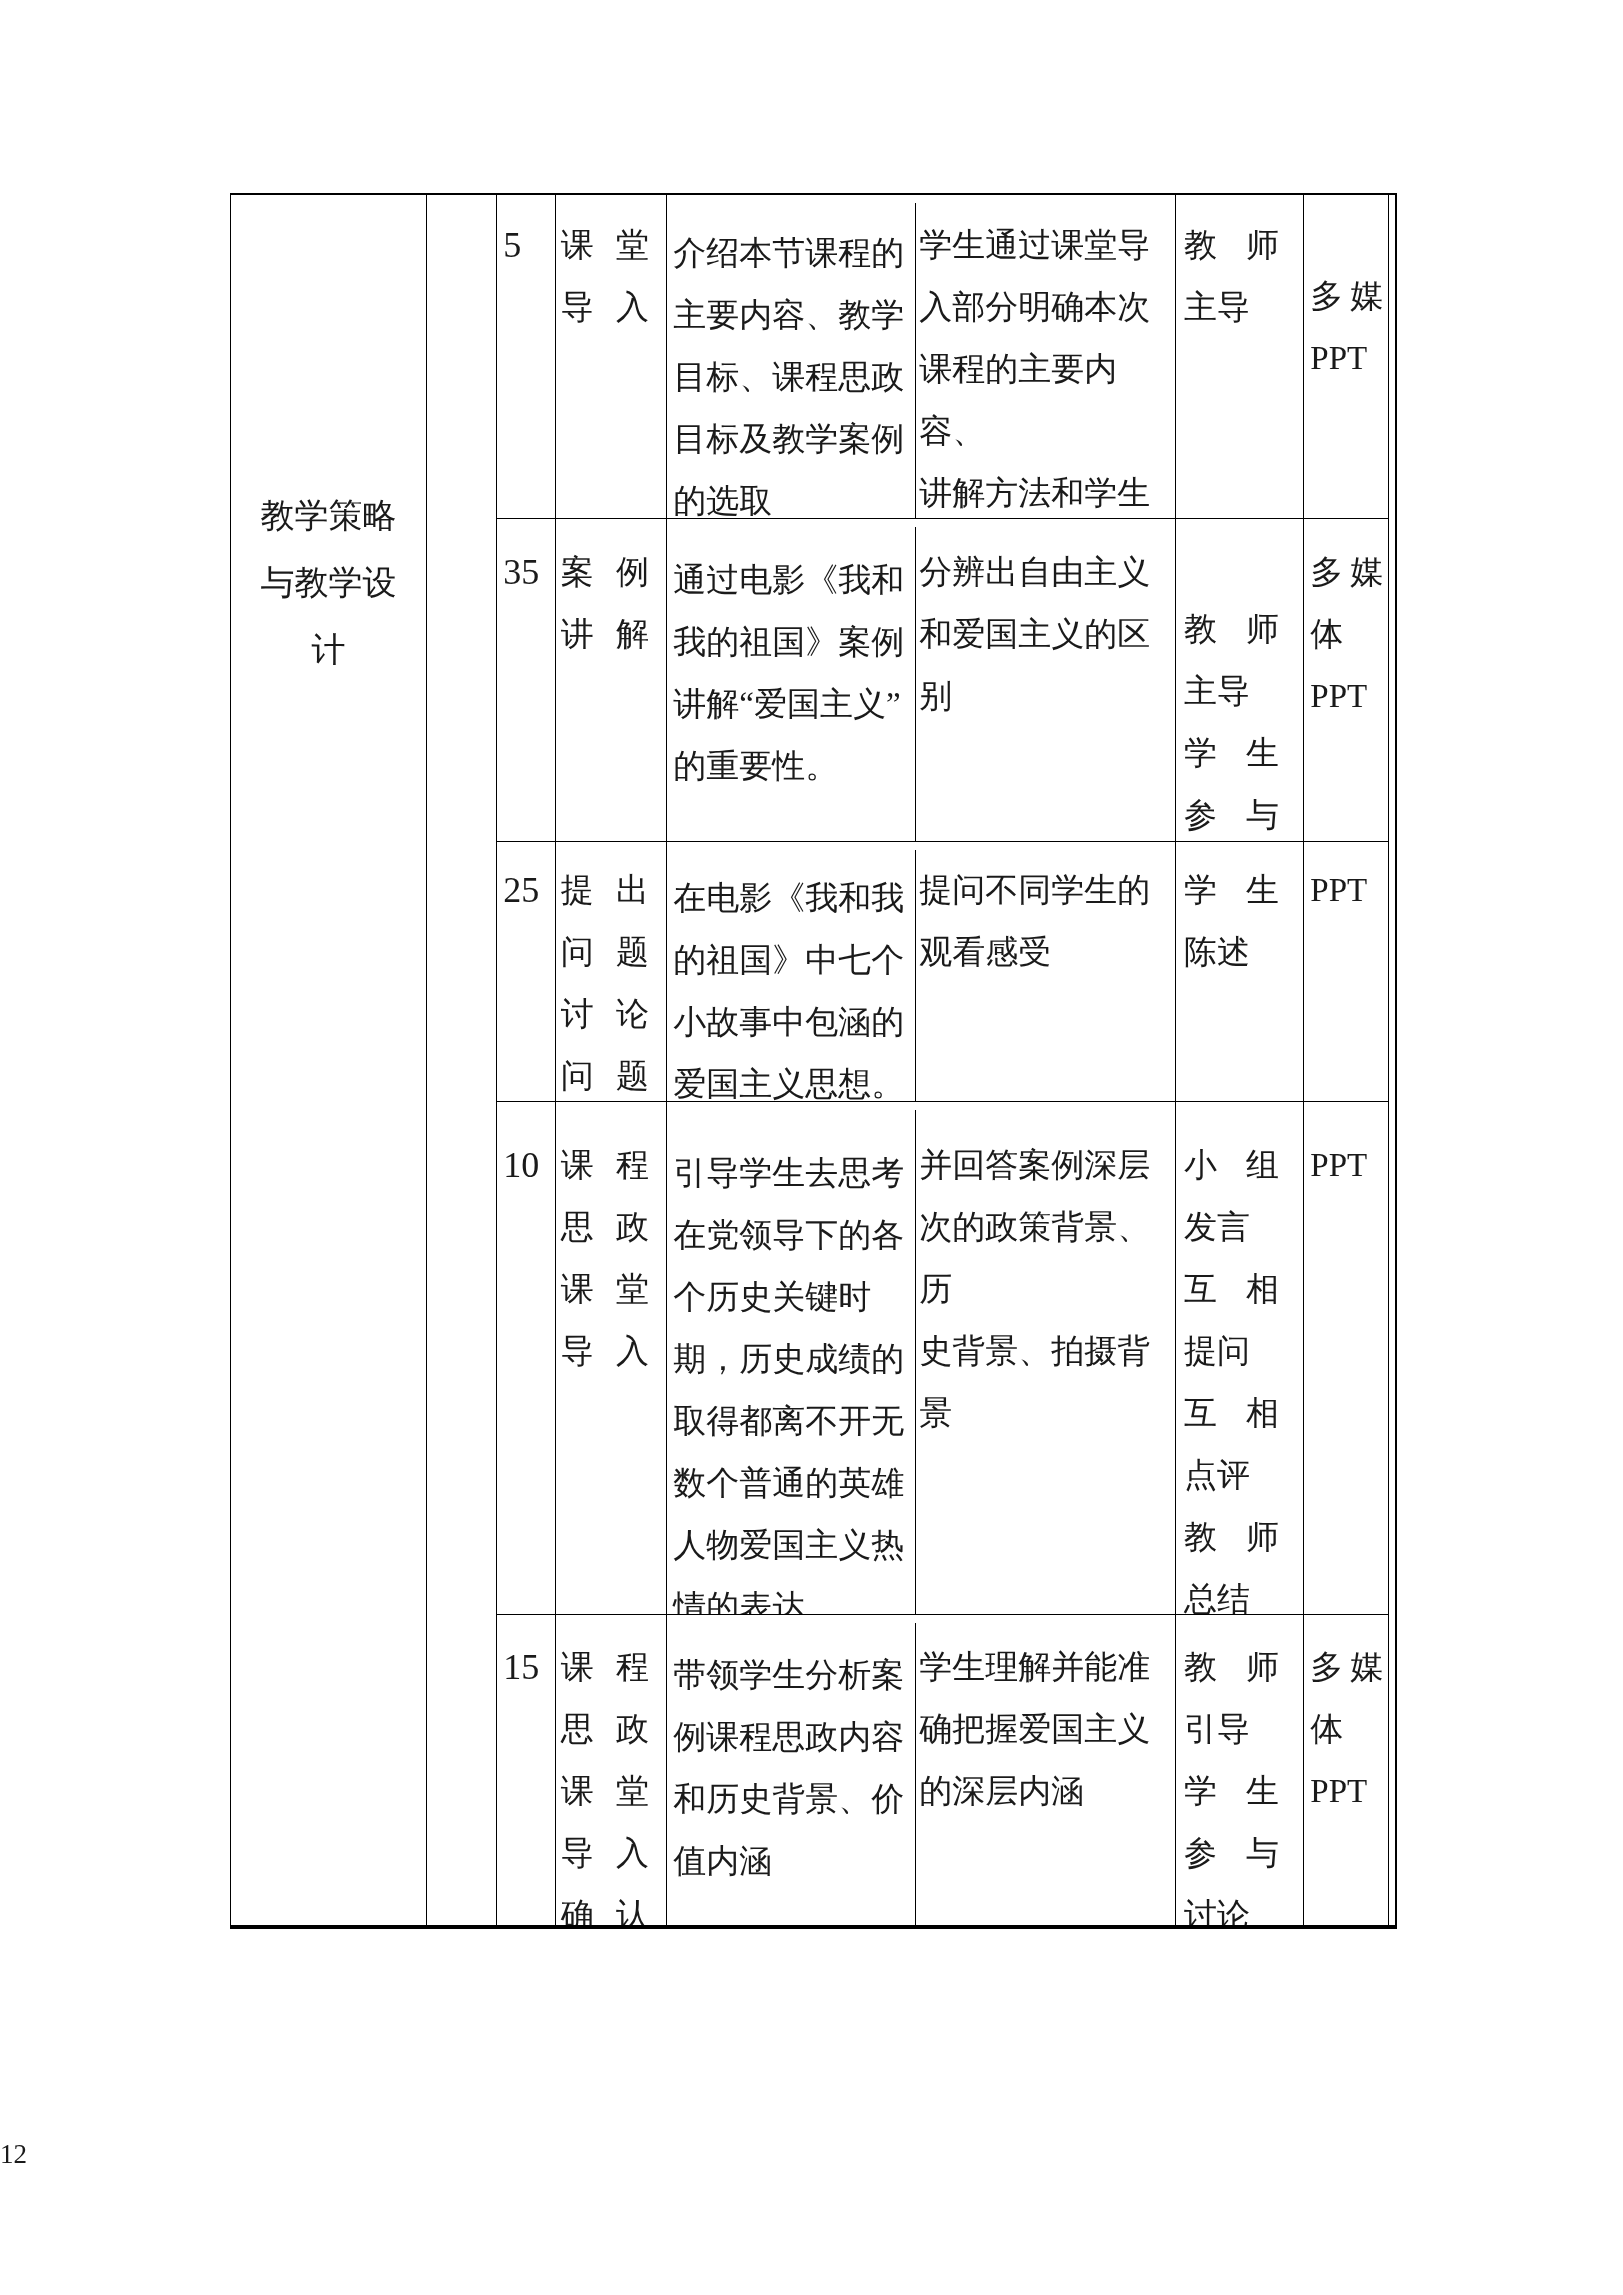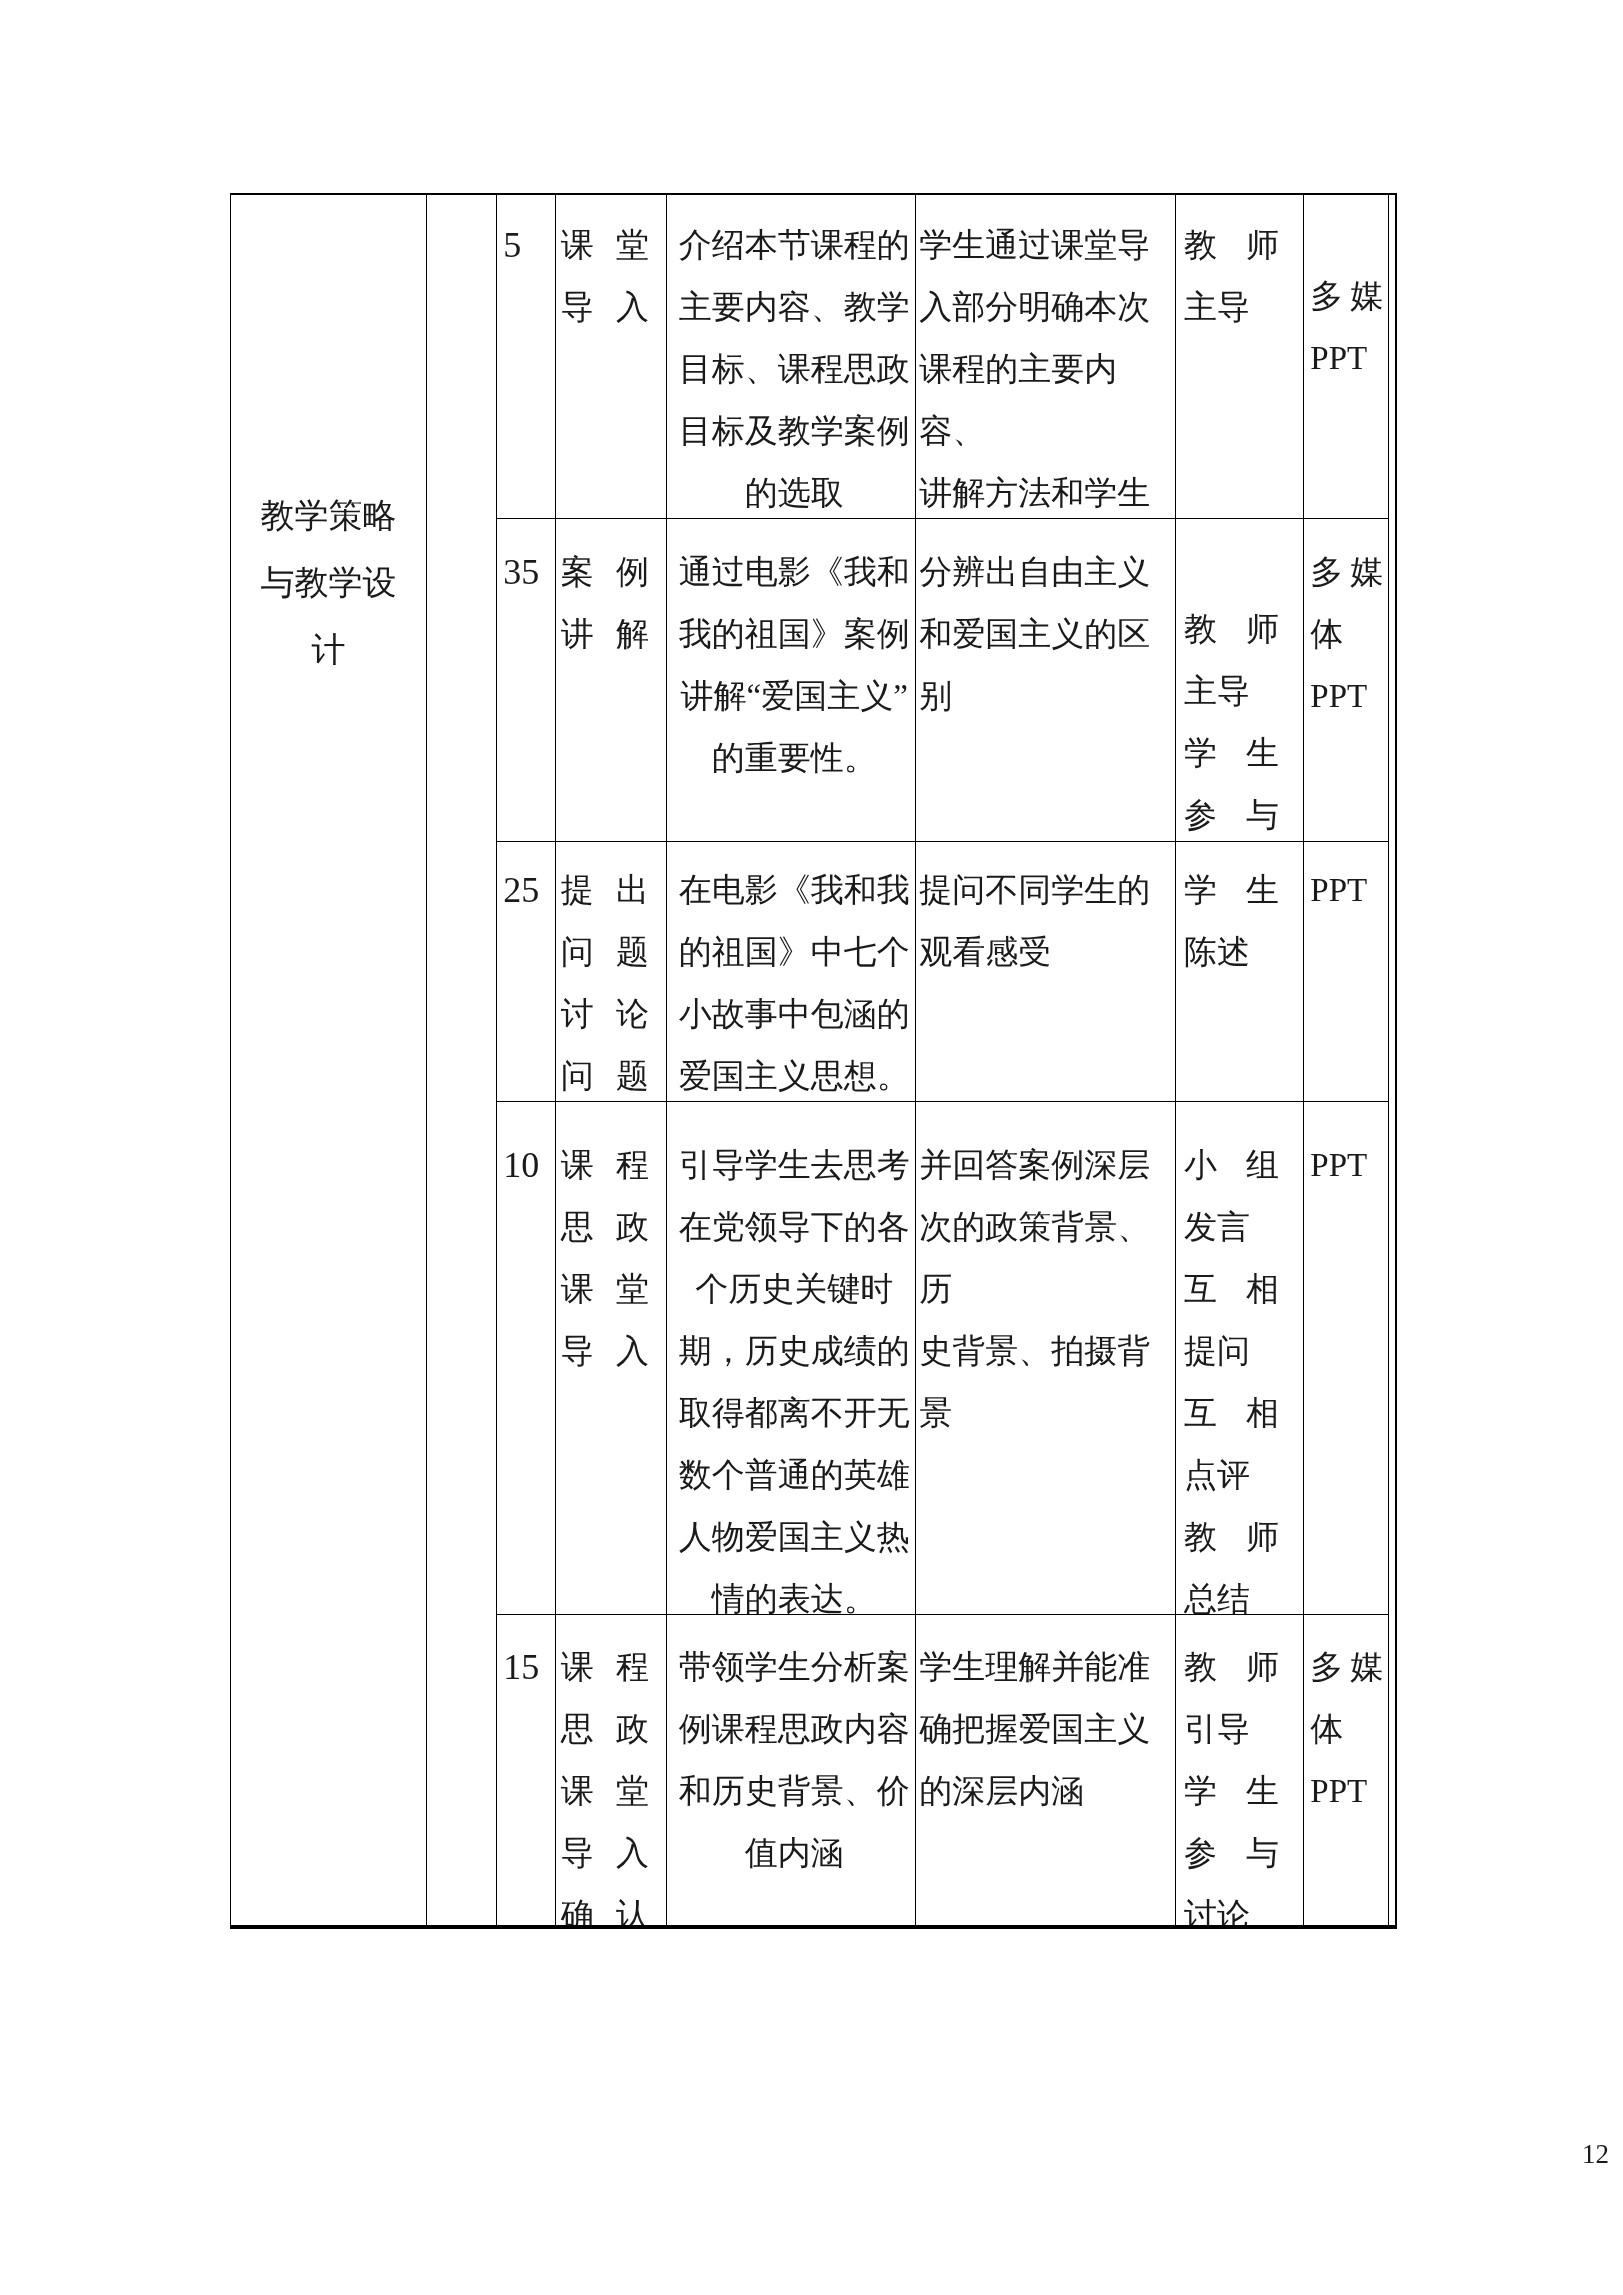--- a/index.html
+++ b/index.html
@@ -55,35 +55,35 @@
   .cell{
     box-sizing:border-box;
     border-right:1.6px solid #000;
     font-size:33px;line-height:62px;
     overflow:hidden;
     white-space:pre-line;
   }
   .c-time{width:59px;flex:none;font-size:36px;padding-left:6.3px;}
   .c-act{width:111px;flex:none;padding-left:4.8px;padding-right:17px;
          text-align:justify;text-align-last:justify;}
-  .c-tea{width:249px;flex:none;padding-left:6.3px;text-align:center;}
+  .c-tea{width:249px;flex:none;padding-left:6.3px;text-align:left;margin-top:8px;}
   .c-stu{width:260px;flex:none;padding-left:3.2px;text-align:left;}
   .c-met{width:128px;flex:none;padding-left:8px;padding-right:24px;text-align:justify;}
   .c-med{width:84px;flex:none;border-right:none;padding-left:6.3px;padding-right:4.8px;text-align:justify;}
   
   .row1 .cell{padding-top:19px;}
   .row2 .cell{padding-top:22px;}
   .row3 .cell{padding-top:17.4px;}
   .row4 .cell{padding-top:32px;}
   .row5 .cell{padding-top:20.6px;}
   .row1 .c-med{padding-top:70px;}
   .row2 .c-met{padding-top:79px;}
   .page-number{
-    position:absolute;top:2139px;left:0;right:14px;
-    text-align:right;
+    position:absolute;top:2139px;left:0;right:0;
+    text-align:left;
     font-size:27px;
   }
 </style>
 </head>
 <body>
 
 <div class="page">
 
   <div class="doc-table">
 

